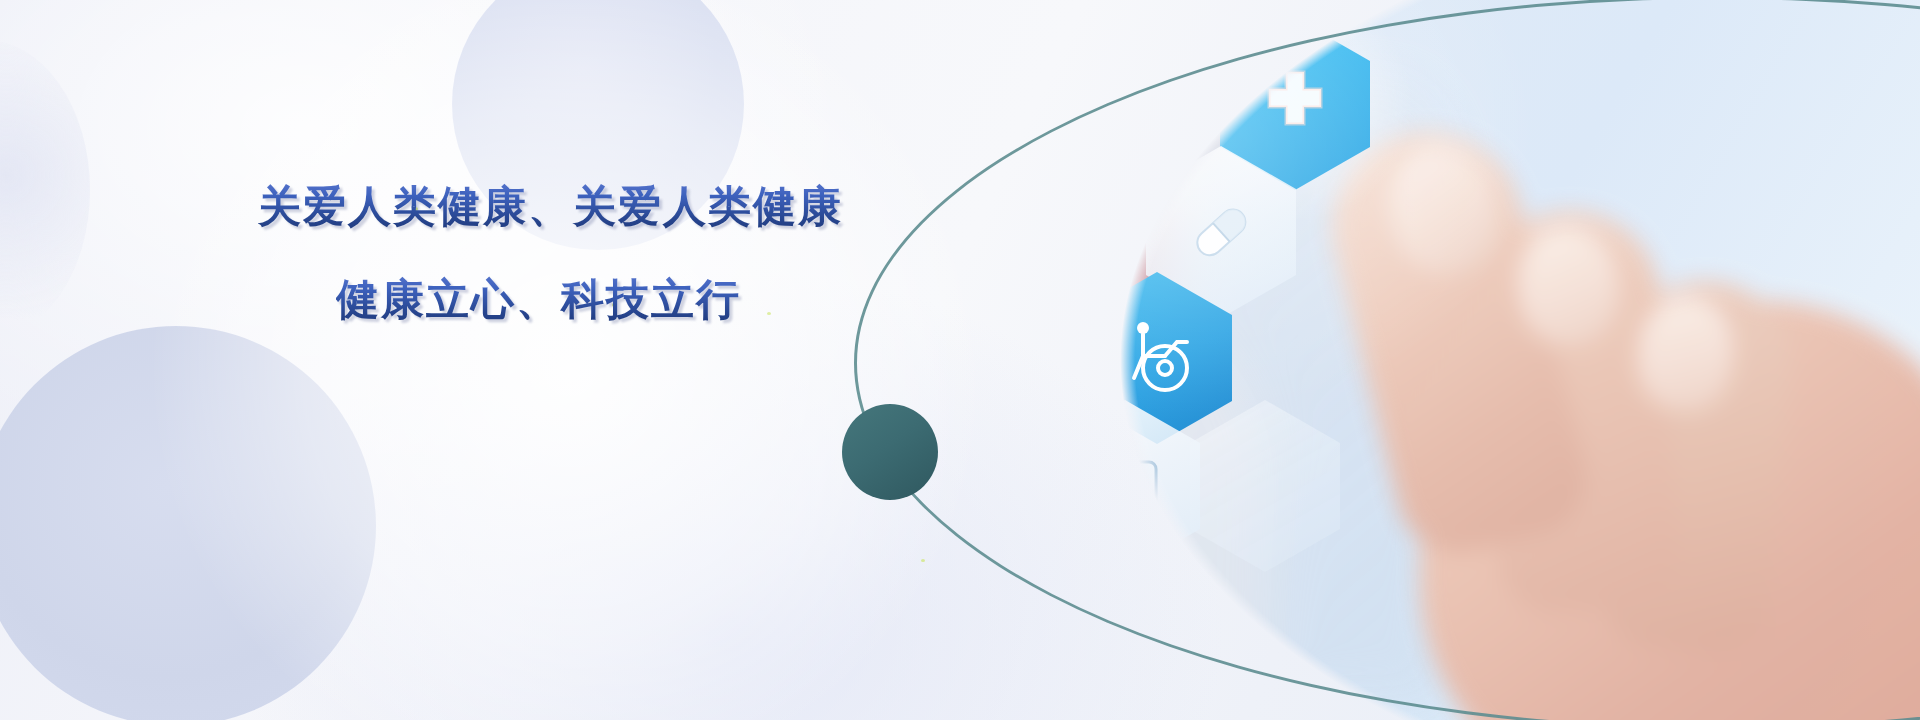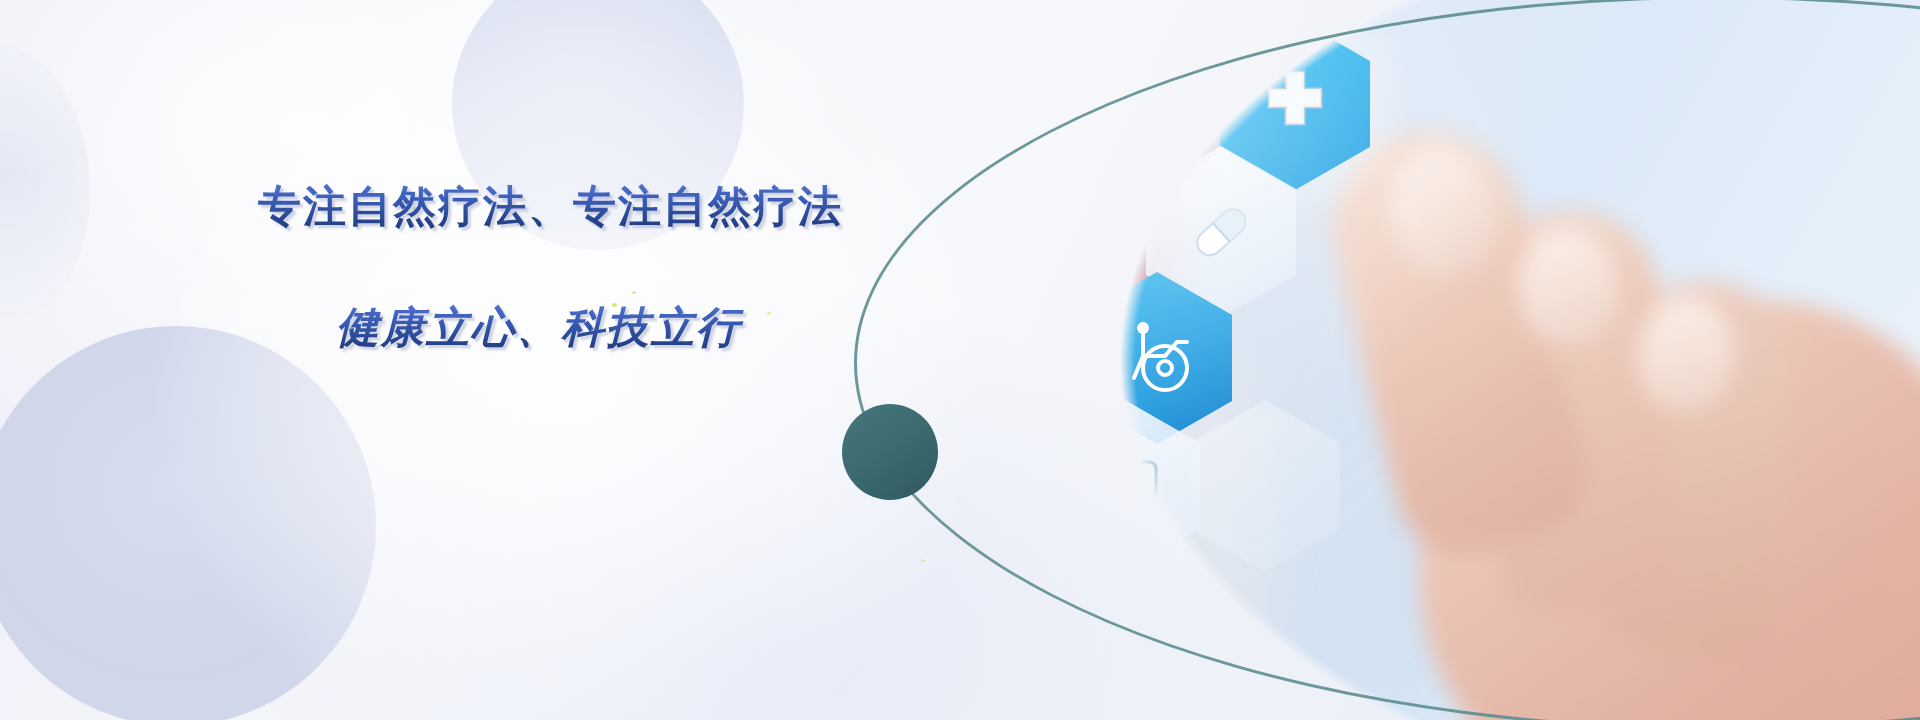--- a/index.html
+++ b/index.html
@@ -95,23 +95,22 @@
     filter: drop-shadow(3px 3px 1px rgba(120,130,170,.35));
   }
   .line-1 {
     font-size: 43px;
     letter-spacing: 2px;
     margin-left: 0px;
   }
   .line-2 {
     font-size: 43px;
     letter-spacing: 2px;
-    margin-top: 63px;
+    margin-top: 35px;
     margin-left: 78px;
-    font-style: italic;
   }
 
   
   .photo-panel {
     position: absolute;
     right: 0;
     top: 0;
     width: 1060px;
     height: 720px;
     overflow: hidden;
@@ -454,17 +453,17 @@
       </div>
 
       <div class="panel-sheen"></div>
     </div>
   </div>
 
   <div class="ellipse-outline"></div>
   <div class="ellipse-dot"></div>
 
   <div class="headline">
-    <div class="headline-line line-1">专注自然疗法、专注自然疗法</div>
+    <div class="headline-line line-1">关爱人类健康、关爱人类健康</div>
     <div class="headline-line line-2">健康立心、科技立行</div>
   </div>
 
 </div>
 
 </body></html>

